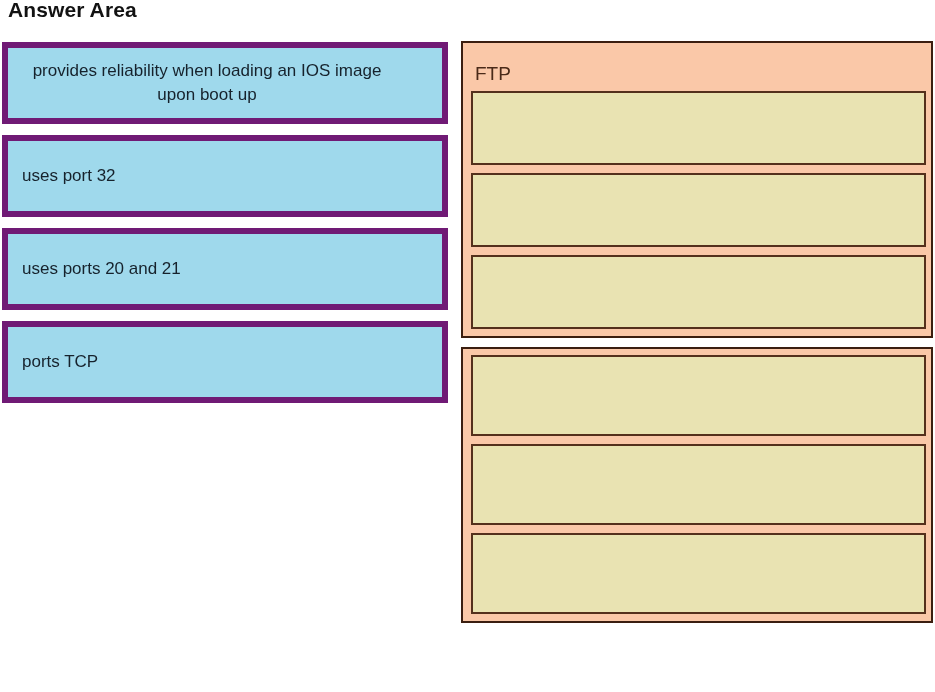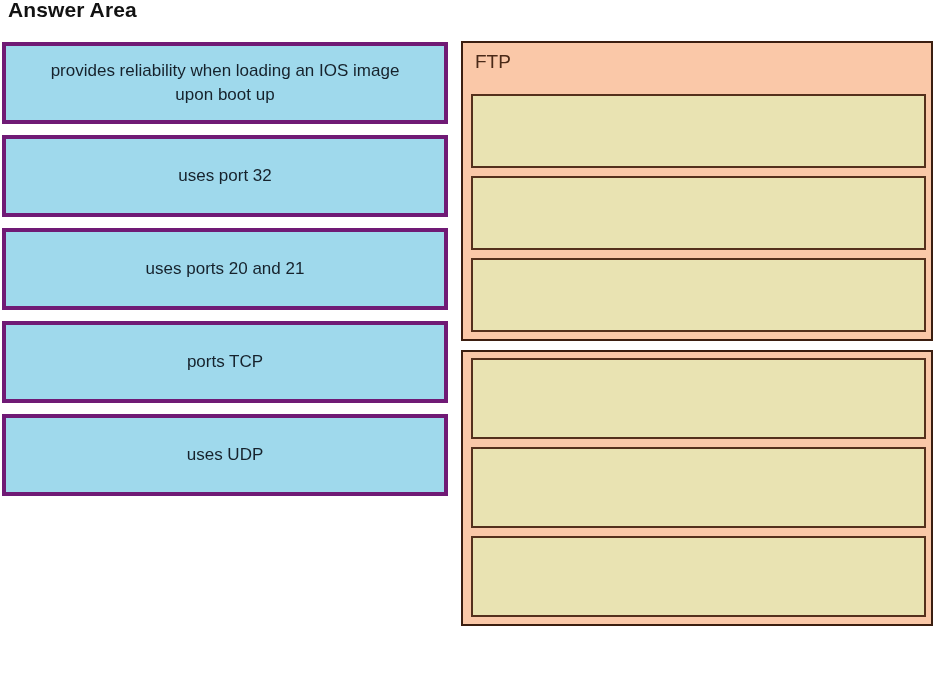--- a/index.html
+++ b/index.html
@@ -36,24 +36,24 @@
     left: 2px;
     top: 42px;
     width: 446px;
   }
   .option-tile {
     box-sizing: border-box;
     width: 446px;
     height: 82px;
     margin-bottom: 11px;
     background: #9fd9ec;
-    border: 4px solid #701a75;
+    border: 6px solid #701a75;
     display: flex;
     align-items: center;
-    justify-content: center;
+    justify-content: flex-start;
     text-align: center;
     color: #16222c;
     font-size: 17px;
     line-height: 24px;
     padding: 0 14px;
     cursor: move;
   }
   .option-tile .tile-text {
     display: block;
     max-width: 370px;
@@ -71,21 +71,22 @@
     width: 472px;
     background: #fac8a8;
     border: 2px solid #3b1e10;
     padding: 6px 8px 7px 8px;
     margin-bottom: 9px;
   }
   .panel-title {
     font-size: 19px;
     color: #4a2a18;
     line-height: 24px;
-    padding: 1px 0 20px 4px;
+    padding: 1px 0 5px 4px;
+    margin-top: 12px;
   }
   .drop-slot {
     box-sizing: border-box;
     width: 455px;
     height: 76px;
     background: #e9e3b2;
     border: 2px solid #54301c;
     margin-bottom: 8px;
   }
   .drop-slot:last-child {
@@ -111,23 +112,20 @@
   </div>
 
   <div class="option-tile">
     <span class="tile-text">uses ports 20 and 21</span>
   </div>
 
   <div class="option-tile">
     <span class="tile-text">ports TCP</span>
   </div>
 
-  <div class="option-tile">
-    <span class="tile-text">uses UDP</span>
-  </div>
 
 </div>
 
 <div class="targets-column">
 
   <div class="target-panel panel-ftp">
     <div class="panel-title">FTP</div>
     <div class="drop-slot"></div>
     <div class="drop-slot"></div>
     <div class="drop-slot"></div>

